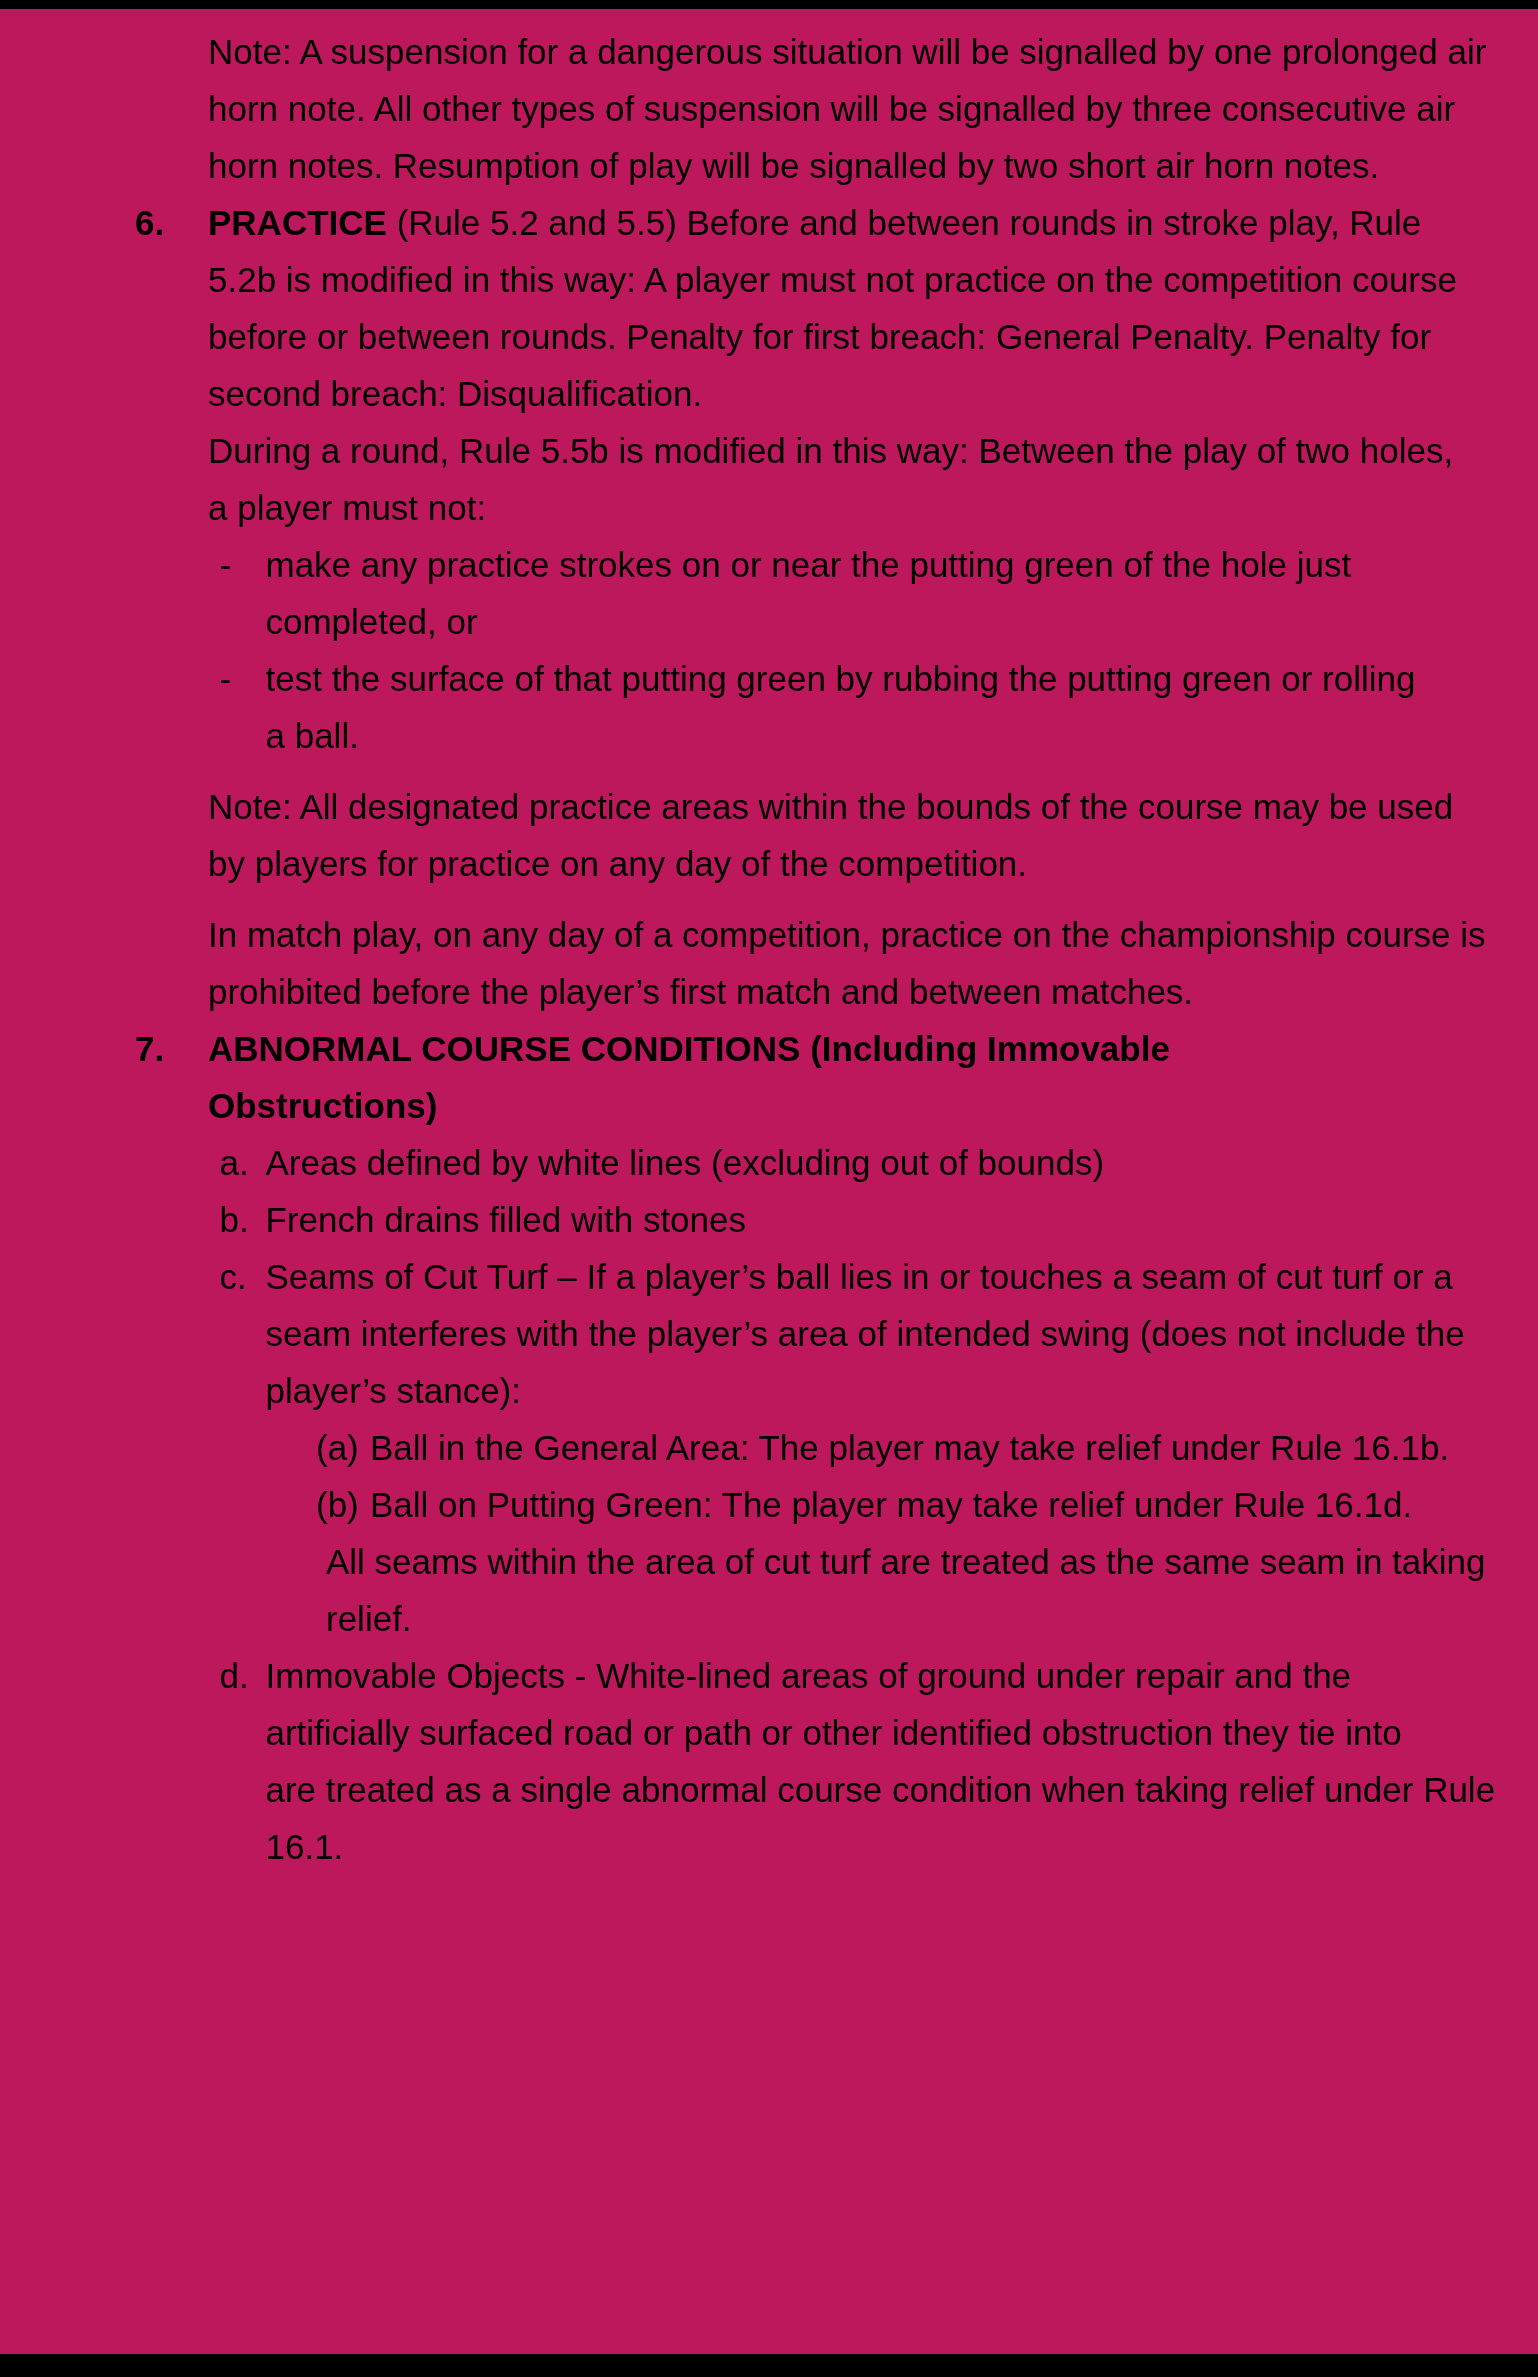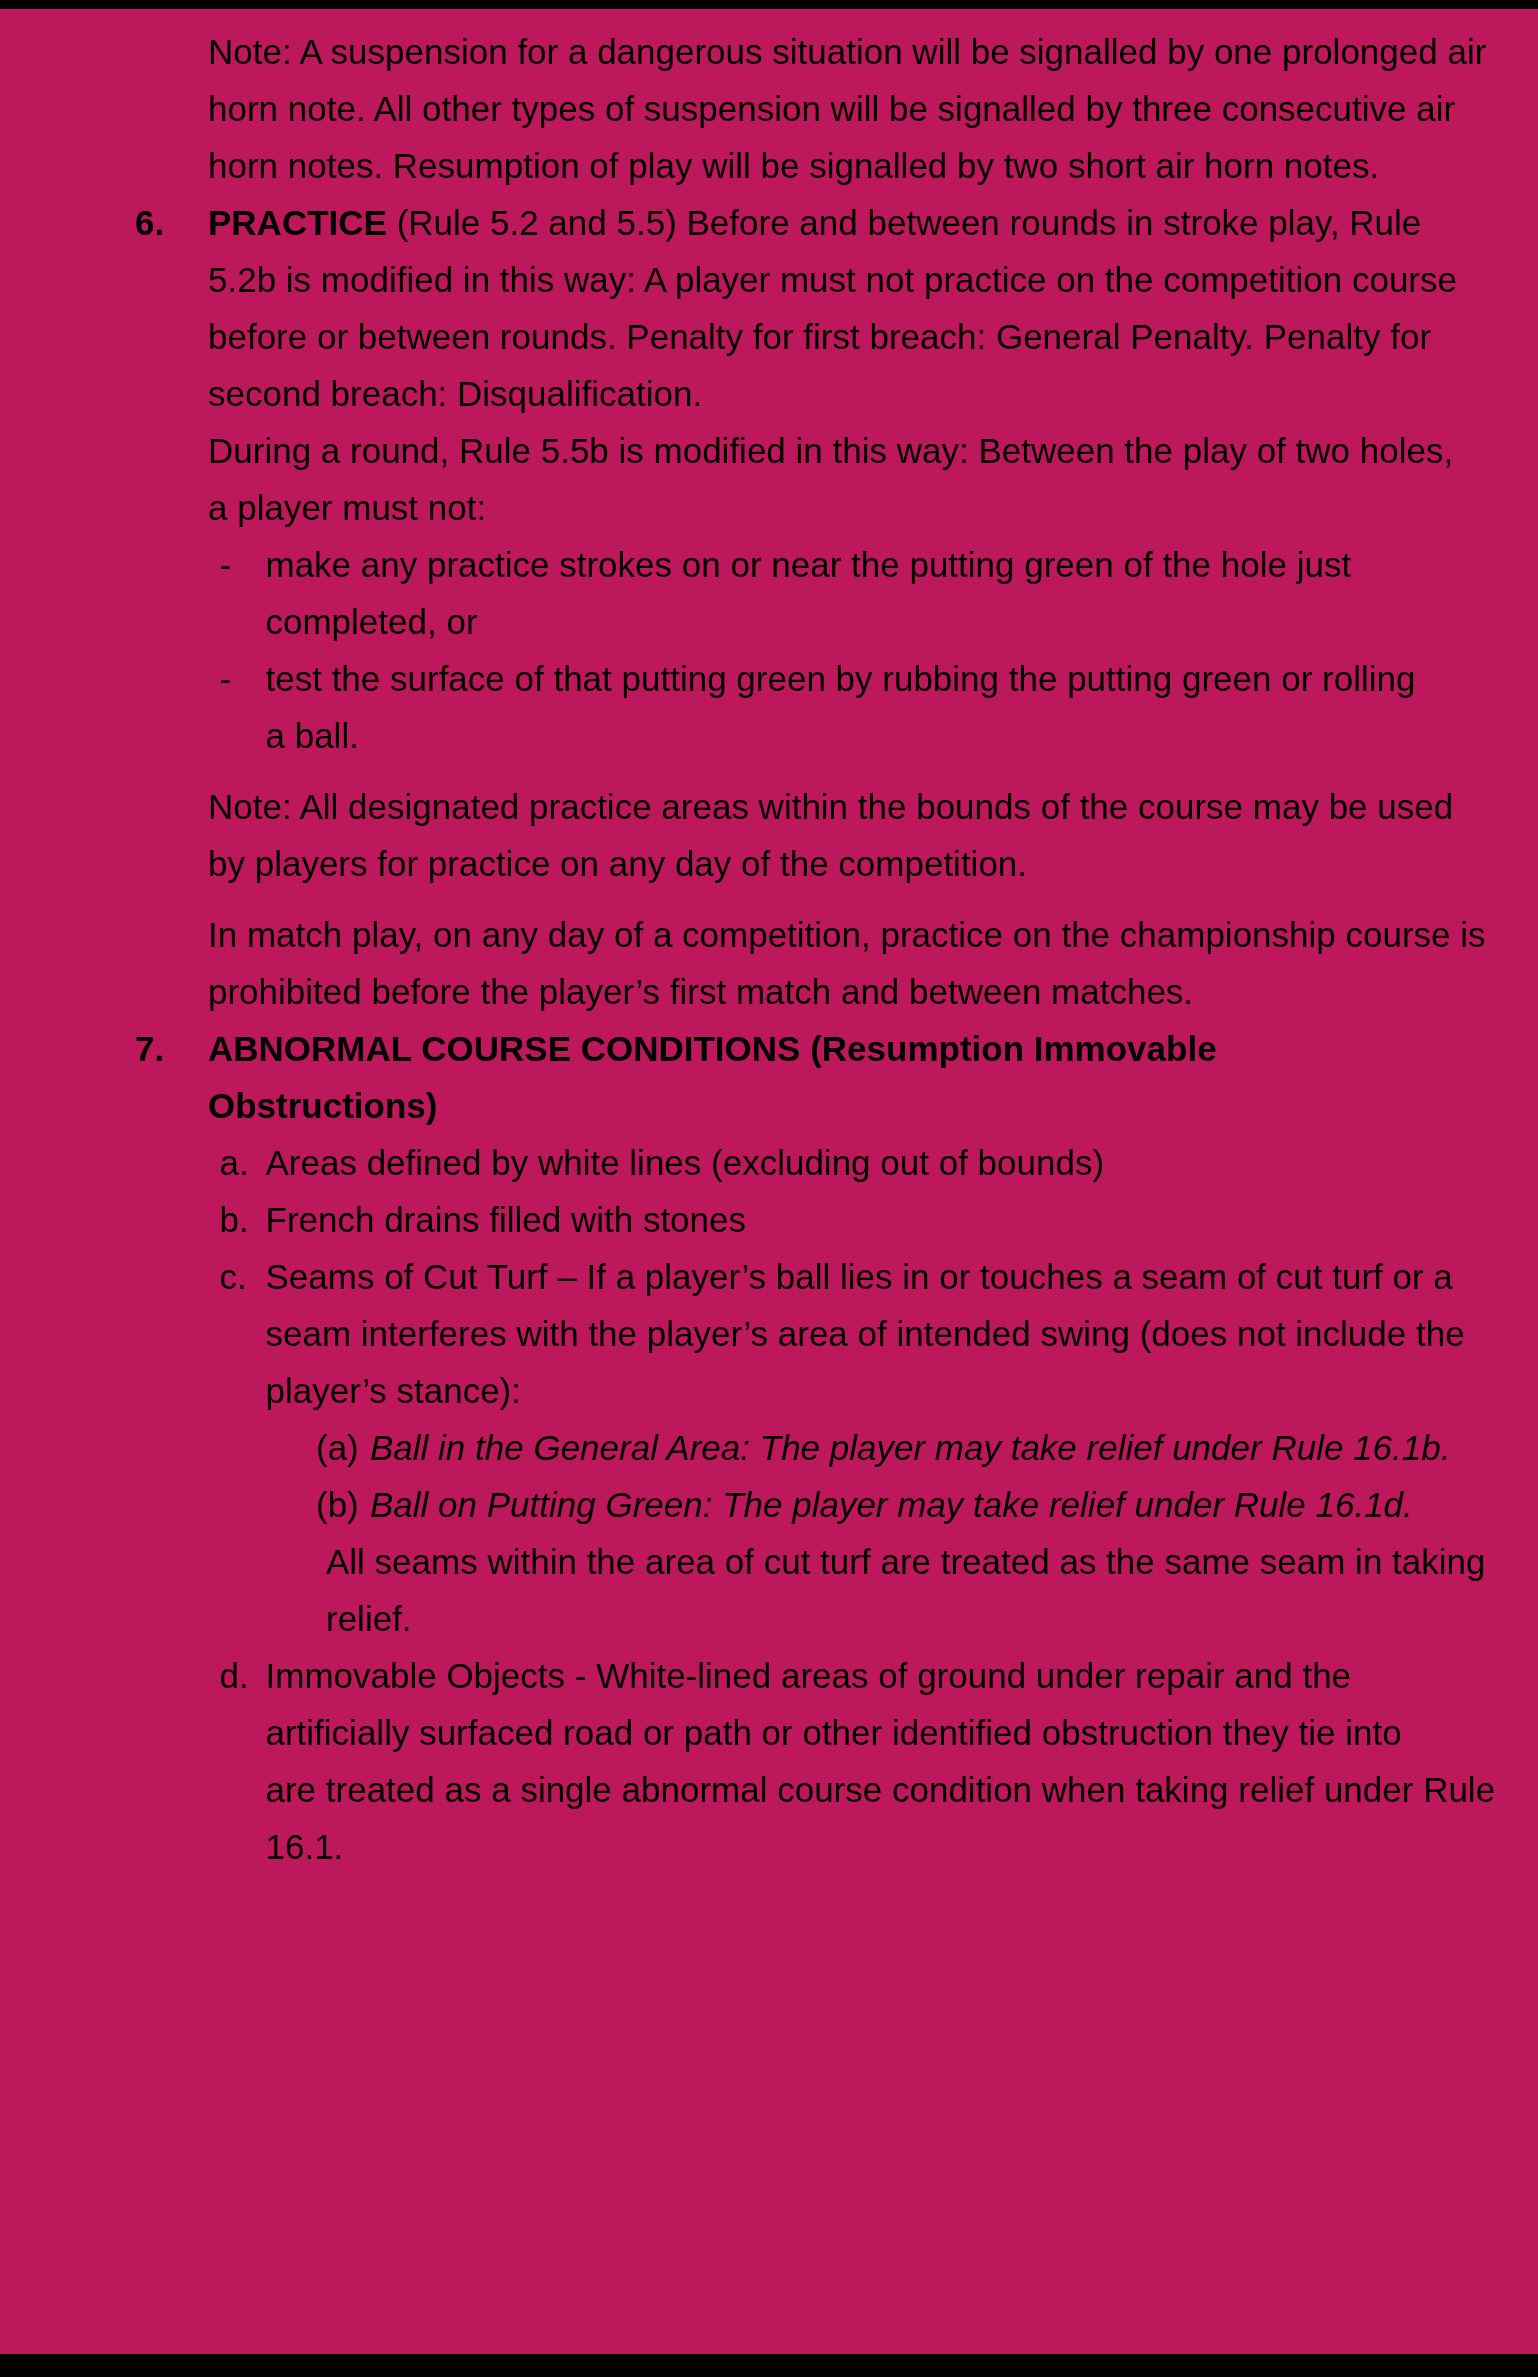--- a/index.html
+++ b/index.html
@@ -23,21 +23,21 @@
   .indent { margin-left: 73px; }
   .item { display: flex; }
   .num { flex: 0 0 73px; font-weight: bold; }
   .body { flex: 1; min-width: 0; }
   .bold { font-weight: bold; }
   .sub { display: flex; margin-left: 11.5px; }
   .sub .marker { flex: 0 0 46px; }
   .sub .subtext { flex: 1; white-space: pre-line; }
   .sub2 { display: flex; margin-left: 108px; }
   .sub2 .marker { flex: 0 0 54px; }
-  .sub2 .subtext { flex: 1; white-space: pre-line; font-style: italic; }
+  .sub2 .subtext { flex: 1; white-space: pre-line; }
   .space { margin-top: 14px; }
   .seams { margin-left: 118px; }
 </style>
 </head>
 <body>
 
 <div class="page">
   <div class="bar top"></div>
 
   <div class="content">
@@ -62,21 +62,21 @@
         </div>
 
         <p class="para space">Note: All designated practice areas within the bounds of the course may be used by players for practice on any day of the competition.</p>
         <p class="para space">In match play, on any day of a competition, practice on the championship course is prohibited before the player’s first match and between matches.</p>
       </div>
     </div>
 
     <div class="item">
       <span class="num">7.</span>
       <div class="body">
-        <p class="para bold">ABNORMAL COURSE CONDITIONS (Resumption Immovable
+        <p class="para bold">ABNORMAL COURSE CONDITIONS (Including Immovable
 Obstructions)</p>
 
         <div class="sub">
           <span class="marker">a.</span>
           <div class="subtext">Areas defined by white lines (excluding out of bounds)</div>
         </div>
         <div class="sub">
           <span class="marker">b.</span>
           <div class="subtext">French drains filled with stones</div>
         </div>

